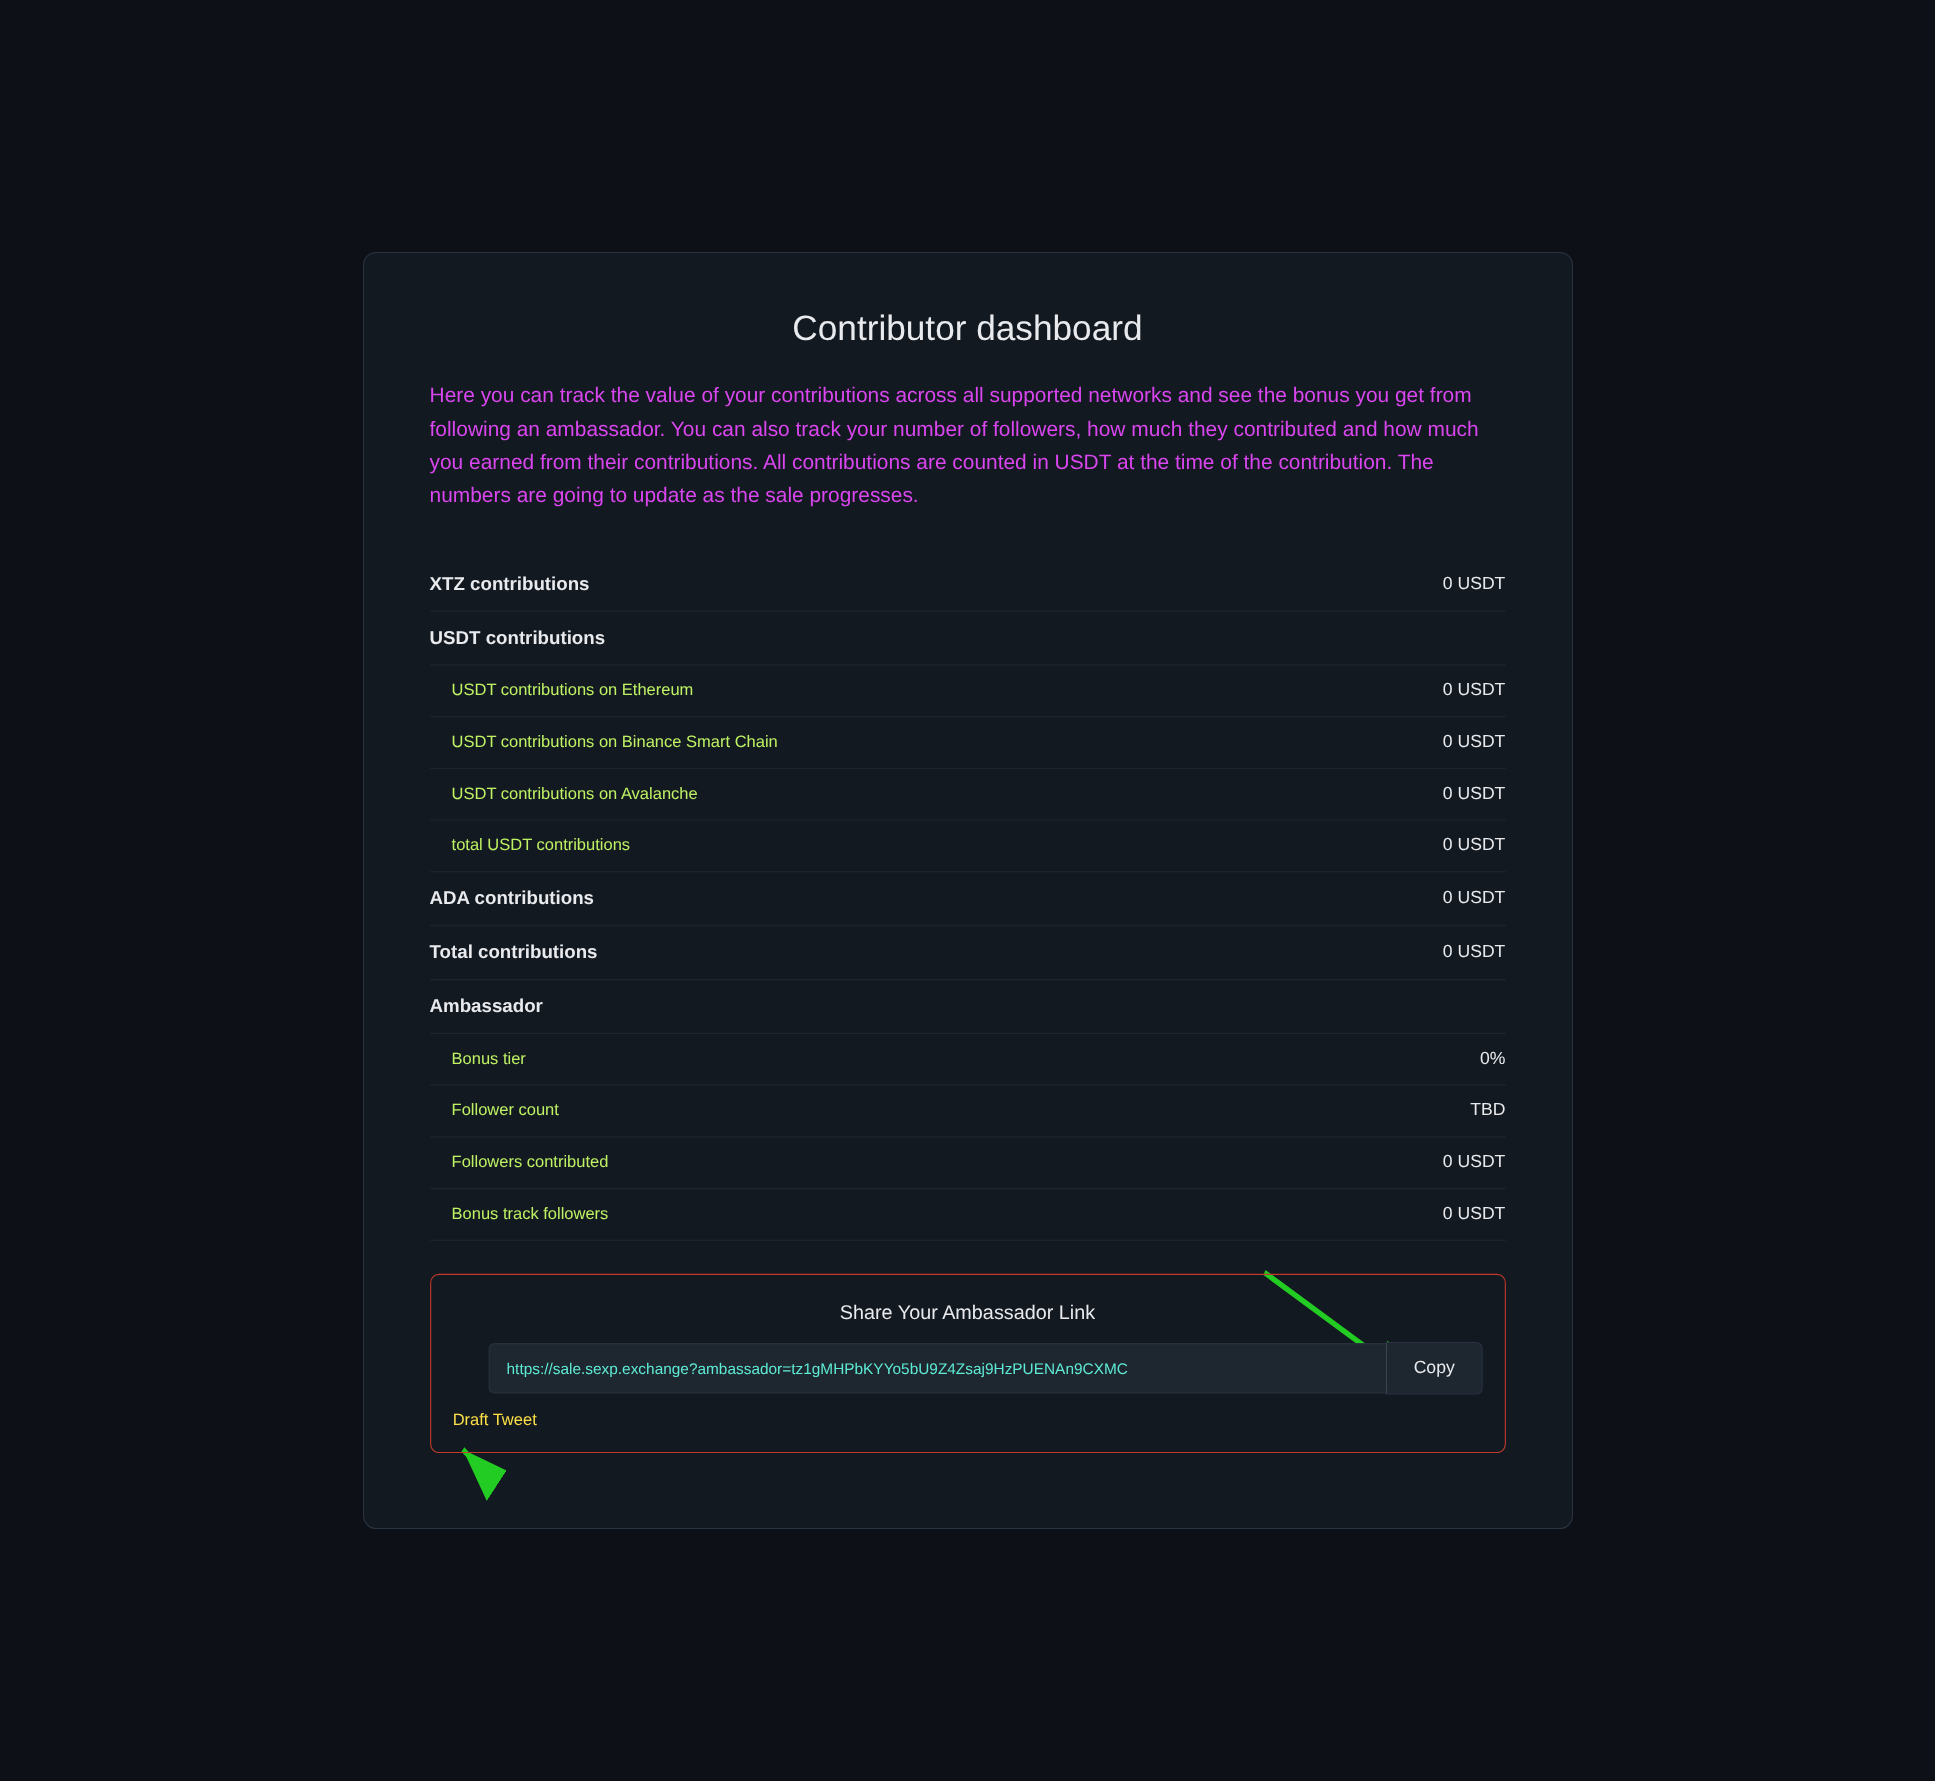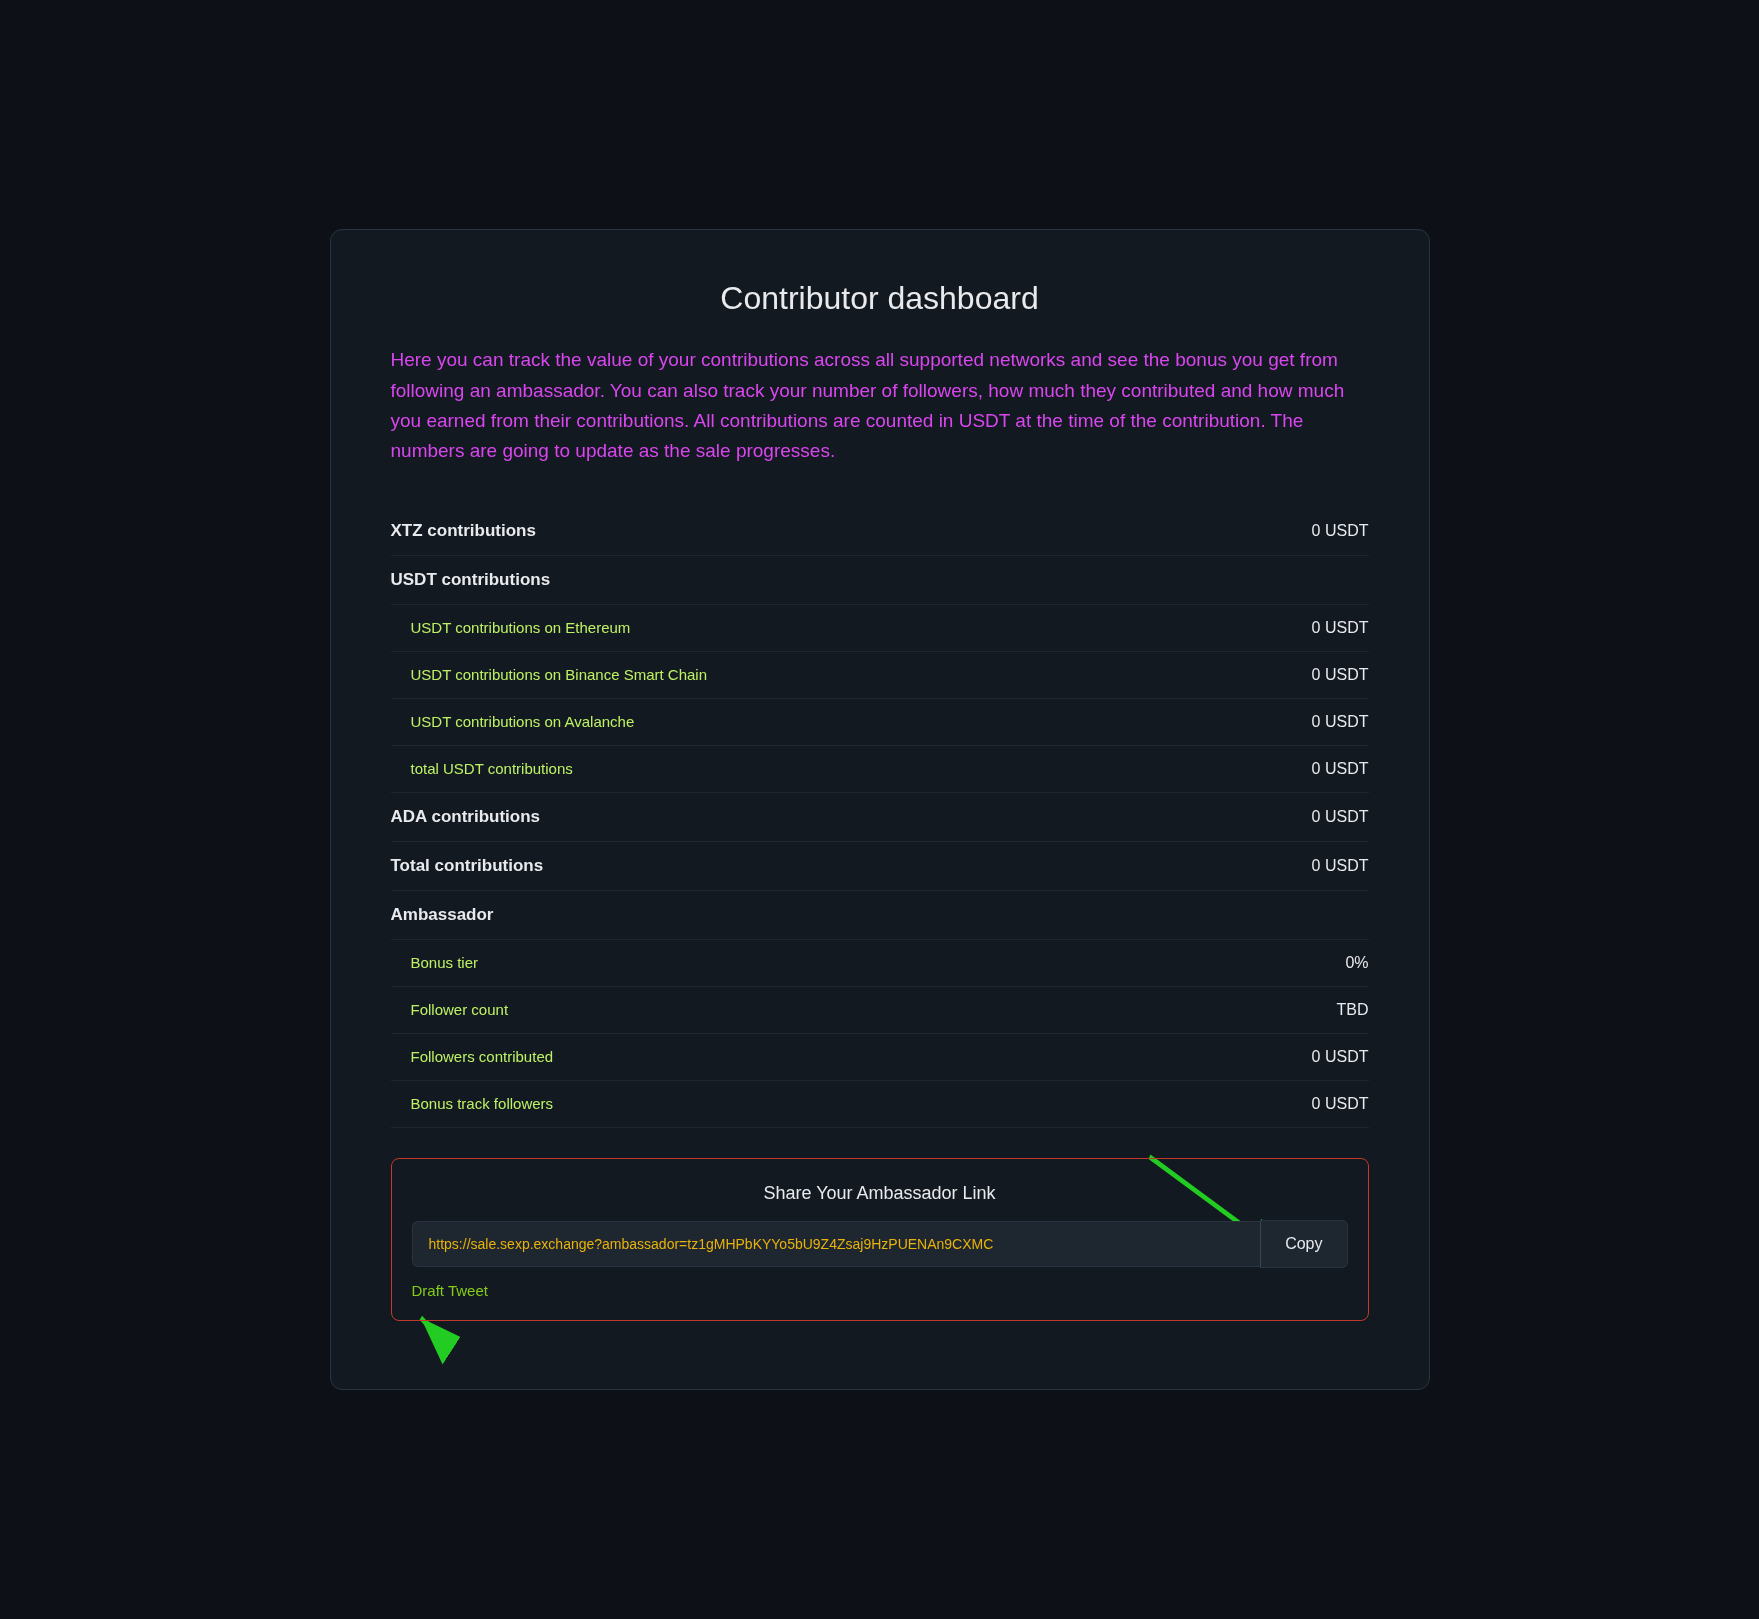--- a/index.html
+++ b/index.html
@@ -97,42 +97,43 @@
       gap: 0;
       align-items: center;
     }
 
     .link-input {
       flex: 1;
       background-color: #1e2730;
       border: 1px solid #2a3340;
       border-right: none;
       border-radius: 6px 0 0 6px;
-      color: #eab308;
+      color: #5eead4;
       font-size: 14px;
       padding: 14px 16px;
       outline: none;
+      margin-left: 32px;
     }
 
     .copy-button {
       background-color: #1e2730;
       border: 1px solid #2a3340;
       border-left: 1px solid #3a4450;
       border-radius: 0 6px 6px 0;
       color: #e8eaed;
       font-size: 16px;
       padding: 14px 24px;
       cursor: pointer;
       white-space: nowrap;
     }
 
     .draft-tweet-link {
       display: inline-block;
       margin-top: 14px;
-      color: #84cc16;
+      color: #fde047;
       font-size: 15px;
       text-decoration: none;
     }
 
     
     .arrows-overlay {
       position: absolute;
       top: 0;
       left: 0;
       width: 100%;

